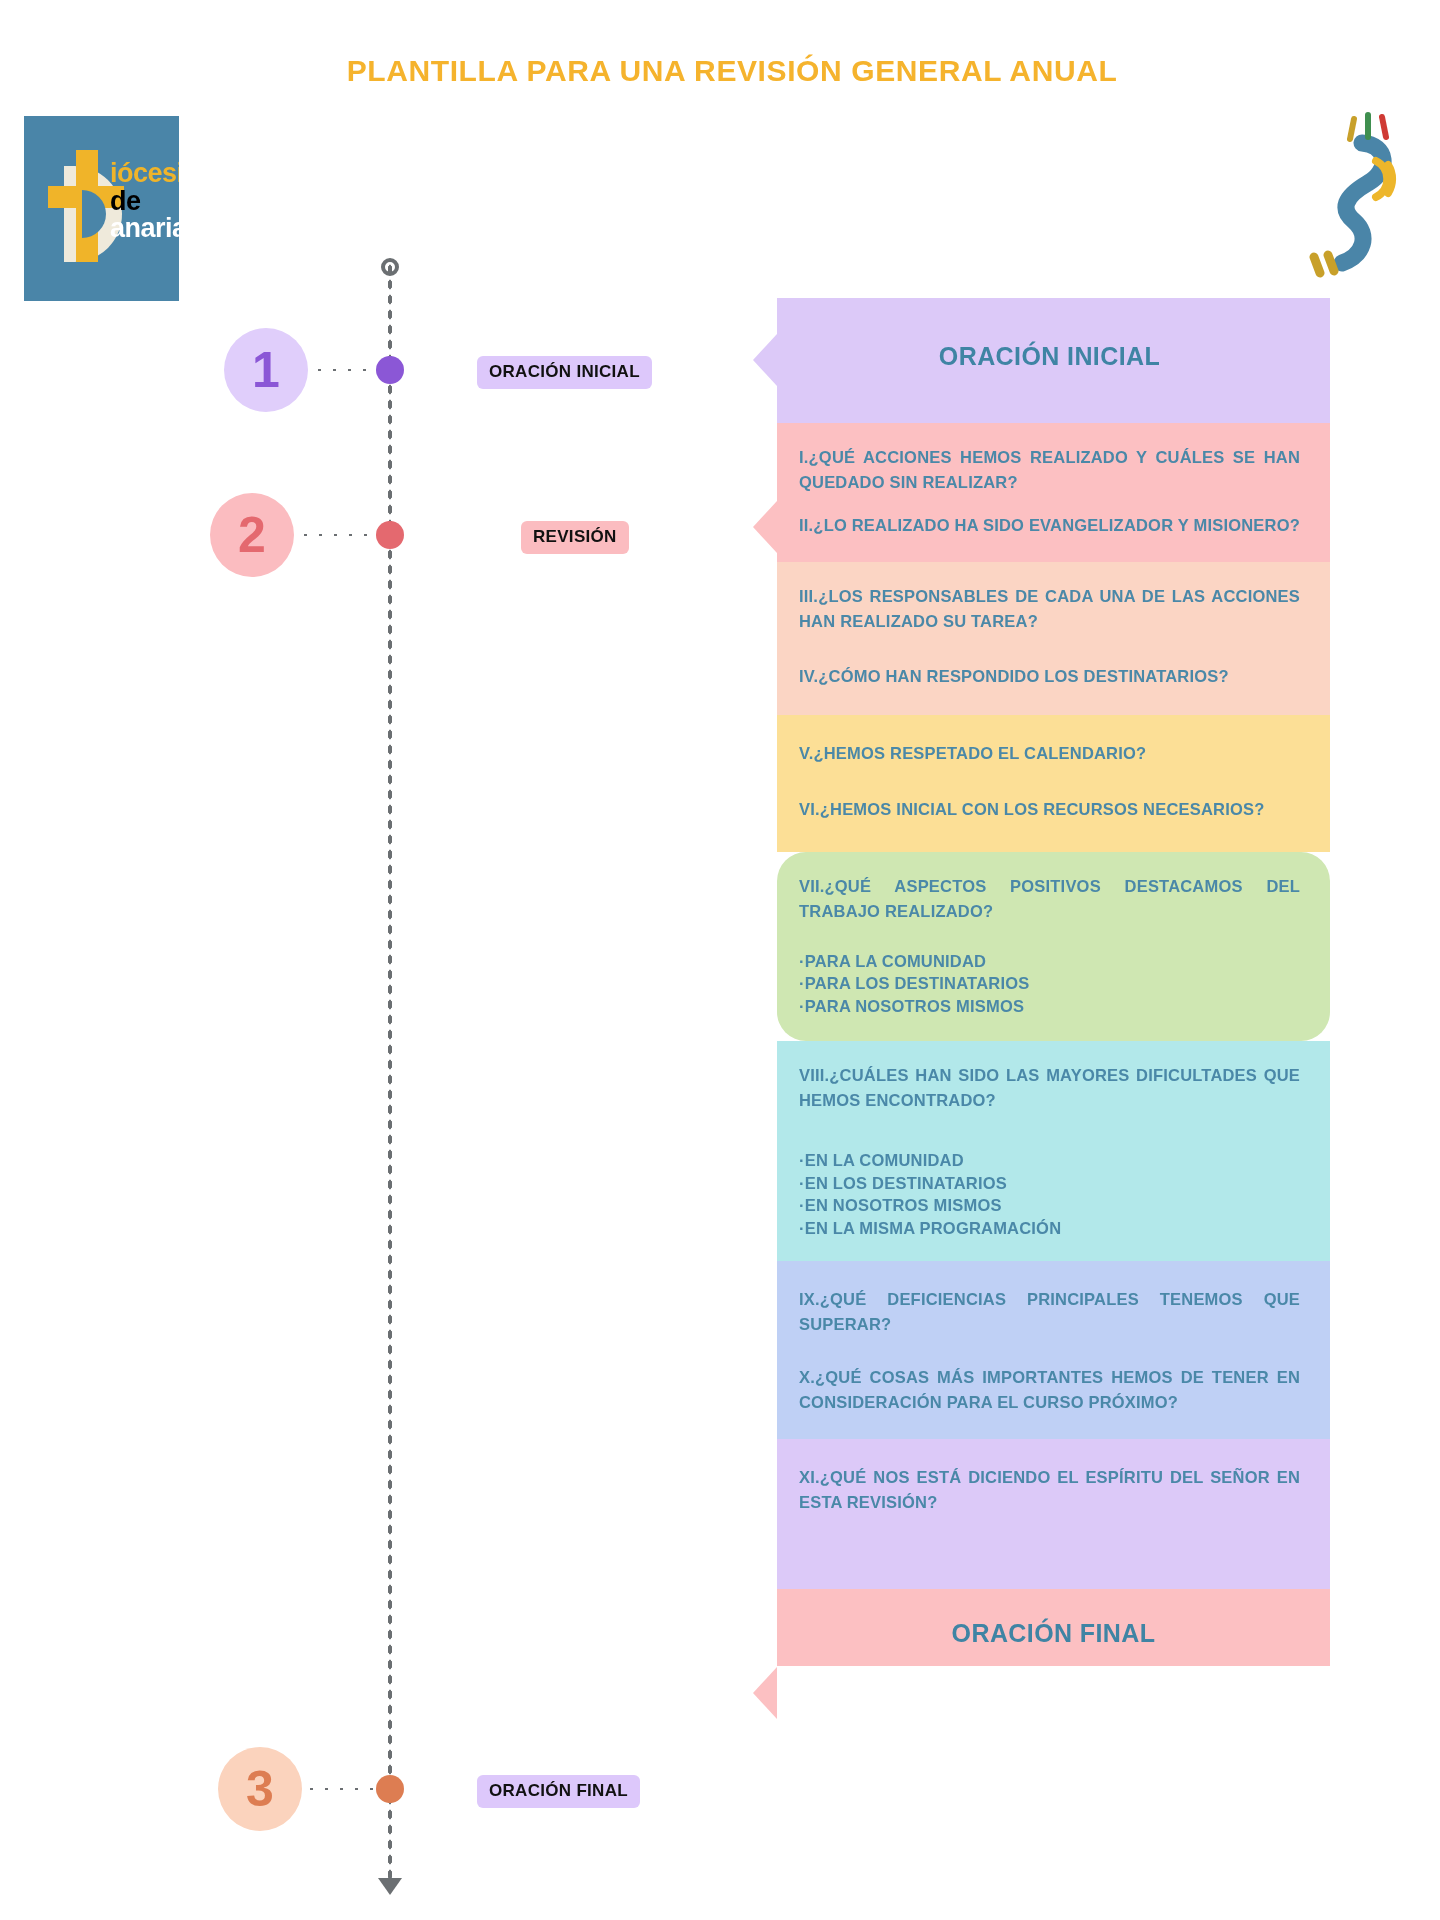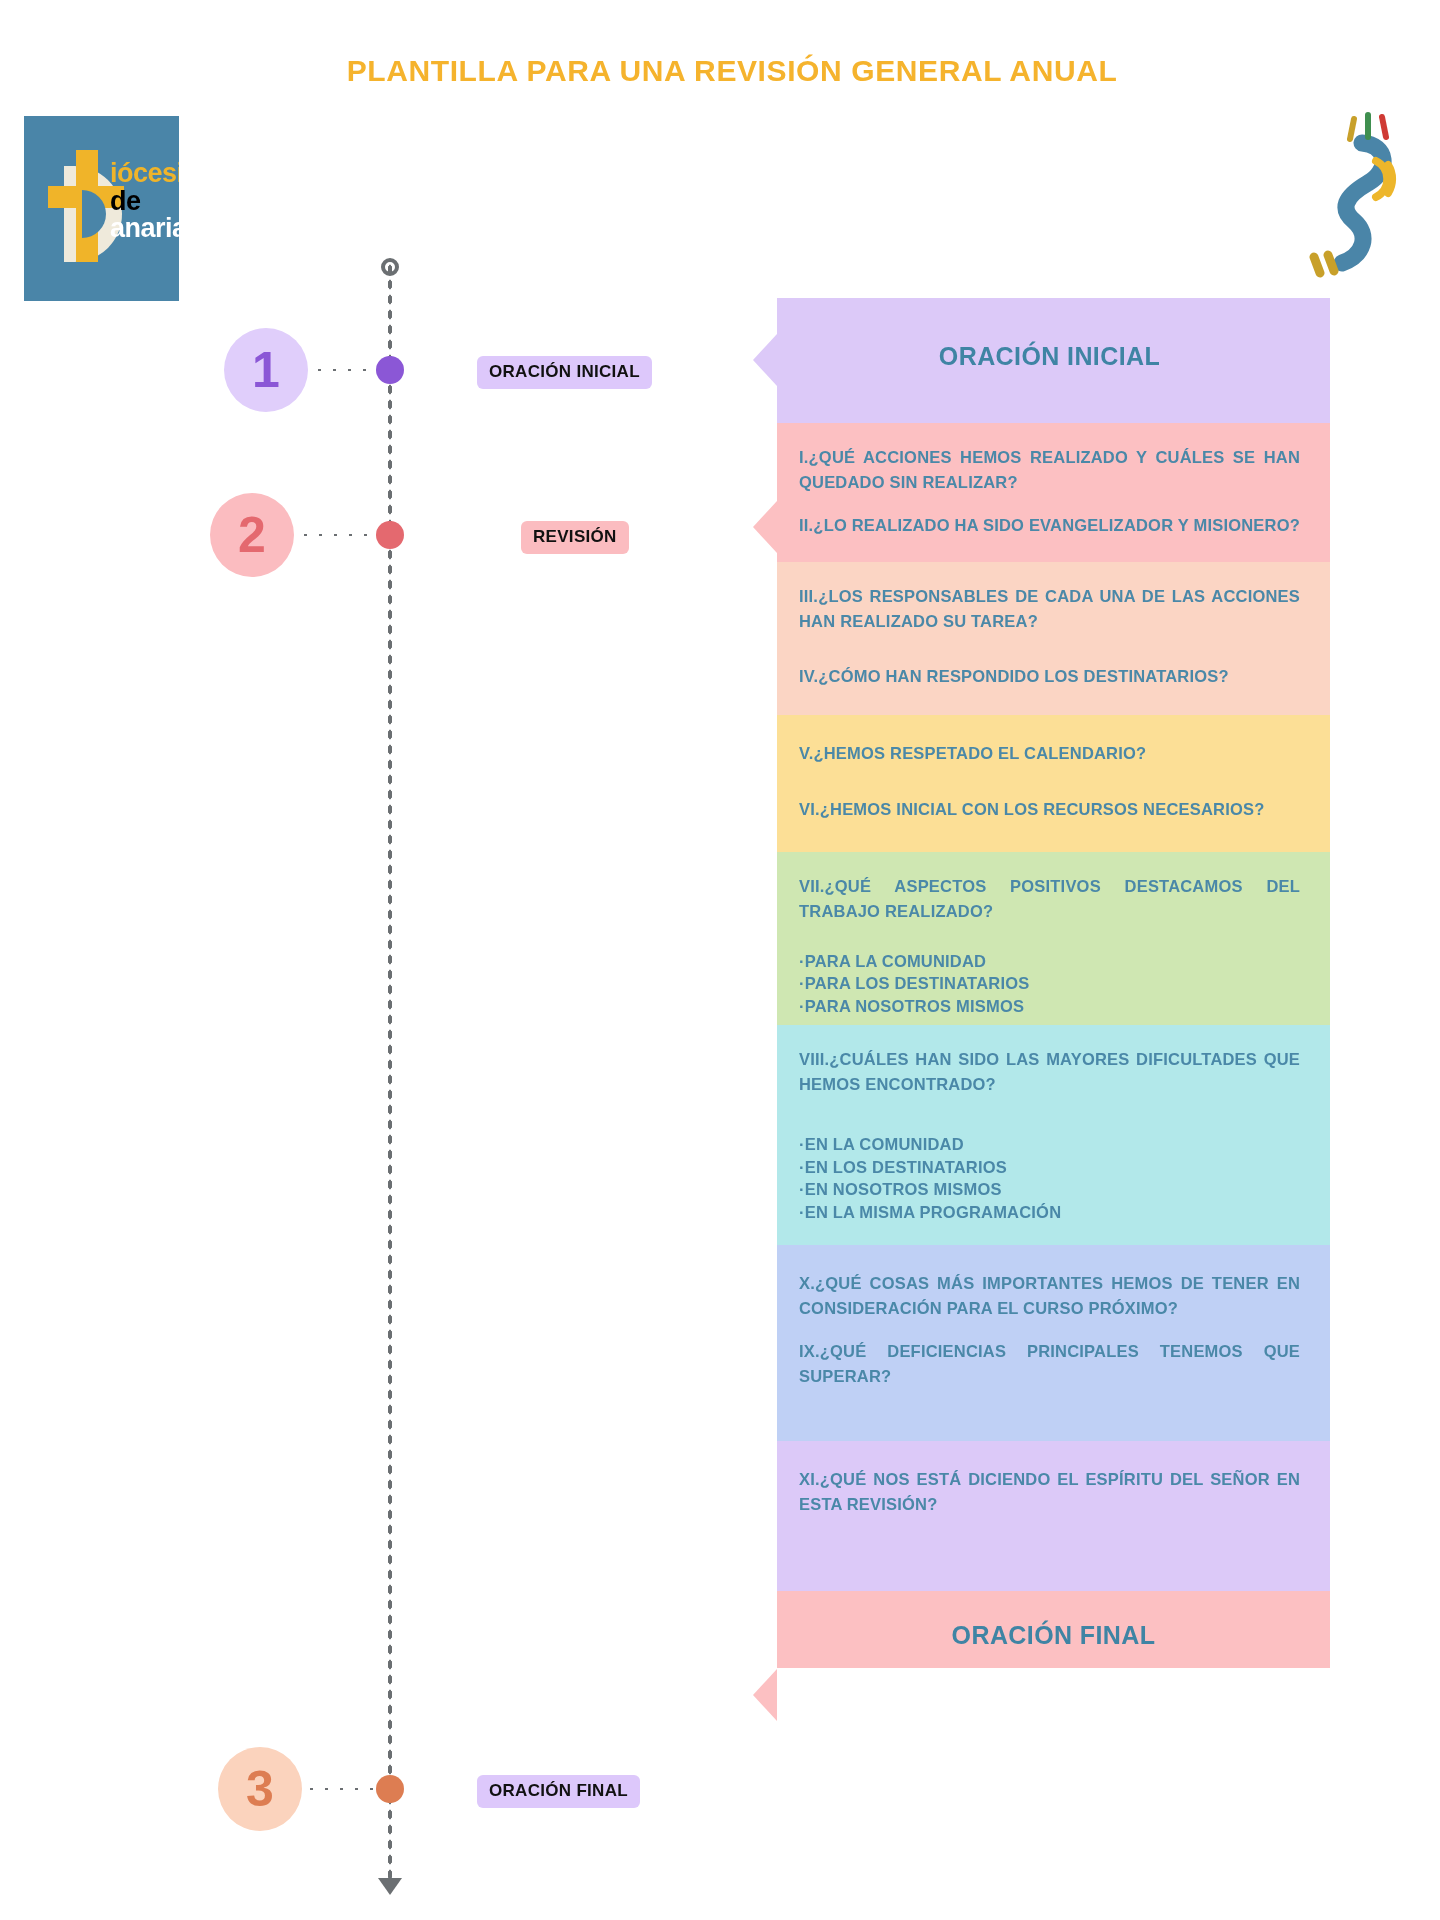--- a/index.html
+++ b/index.html
@@ -236,42 +236,42 @@
     <div class="band" style="background:#fbd5c4; padding-top:22px; padding-bottom:26px;">
       <div class="q" style="margin-bottom:30px;">III.¿LOS RESPONSABLES DE CADA UNA DE LAS ACCIONES HAN REALIZADO SU TAREA?</div>
       <div class="q">IV.¿CÓMO HAN RESPONDIDO LOS DESTINATARIOS?</div>
     </div>
 
     <div class="band" style="background:#fcdf96; padding-top:26px; padding-bottom:30px;">
       <div class="q nojust" style="margin-bottom:30px;">V.¿HEMOS RESPETADO EL CALENDARIO?</div>
       <div class="q">VI.¿HEMOS INICIAL CON LOS RECURSOS NECESARIOS?</div>
     </div>
 
-    <div class="band" style="background:#cfe7b2; padding-top:22px; padding-bottom:8px;">
+    <div class="band" style="background:#cfe7b2; padding-top:22px; padding-bottom:24px;border-radius:29px;">
       <div class="q" style="margin-bottom:26px;">VII.¿QUÉ ASPECTOS POSITIVOS DESTACAMOS DEL TRABAJO REALIZADO?</div>
       <div class="bullets">
         <div>·PARA LA COMUNIDAD</div>
         <div>·PARA LOS DESTINATARIOS</div>
         <div>·PARA NOSOTROS MISMOS</div>
       </div>
     </div>
 
     <div class="band" style="background:#b2e8ea; padding-top:22px; padding-bottom:22px;">
       <div class="q" style="margin-bottom:36px;">VIII.¿CUÁLES HAN SIDO LAS MAYORES DIFICULTADES QUE HEMOS ENCONTRADO?</div>
       <div class="bullets">
         <div>·EN LA COMUNIDAD</div>
         <div>·EN LOS DESTINATARIOS</div>
         <div>·EN NOSOTROS MISMOS</div>
         <div>·EN LA MISMA PROGRAMACIÓN</div>
       </div>
     </div>
 
     <div class="band" style="background:#bfd0f5; padding-top:26px; padding-bottom:24px;">
+      <div class="q" style="margin-bottom:28px;">IX.¿QUÉ DEFICIENCIAS PRINCIPALES TENEMOS QUE SUPERAR?</div>
       <div class="q">X.¿QUÉ COSAS MÁS IMPORTANTES HEMOS DE TENER EN CONSIDERACIÓN PARA EL CURSO PRÓXIMO?</div>
-      <div class="q" style="margin-bottom:28px;">IX.¿QUÉ DEFICIENCIAS PRINCIPALES TENEMOS QUE SUPERAR?</div>
     </div>
 
     <div class="band" style="background:#dcc9f8; padding-top:26px; padding-bottom:74px;">
       <div class="q">XI.¿QUÉ NOS ESTÁ DICIENDO EL ESPÍRITU DEL SEÑOR EN ESTA REVISIÓN?</div>
     </div>
 
     <div class="band center" style="background:#fcc0c2; padding-left:30px; padding-top:0; padding-bottom:0;">
       <div class="notch" style="color:#fcc0c2; top:78px;"></div>
       <div class="final-title">ORACIÓN FINAL</div>
     </div>

